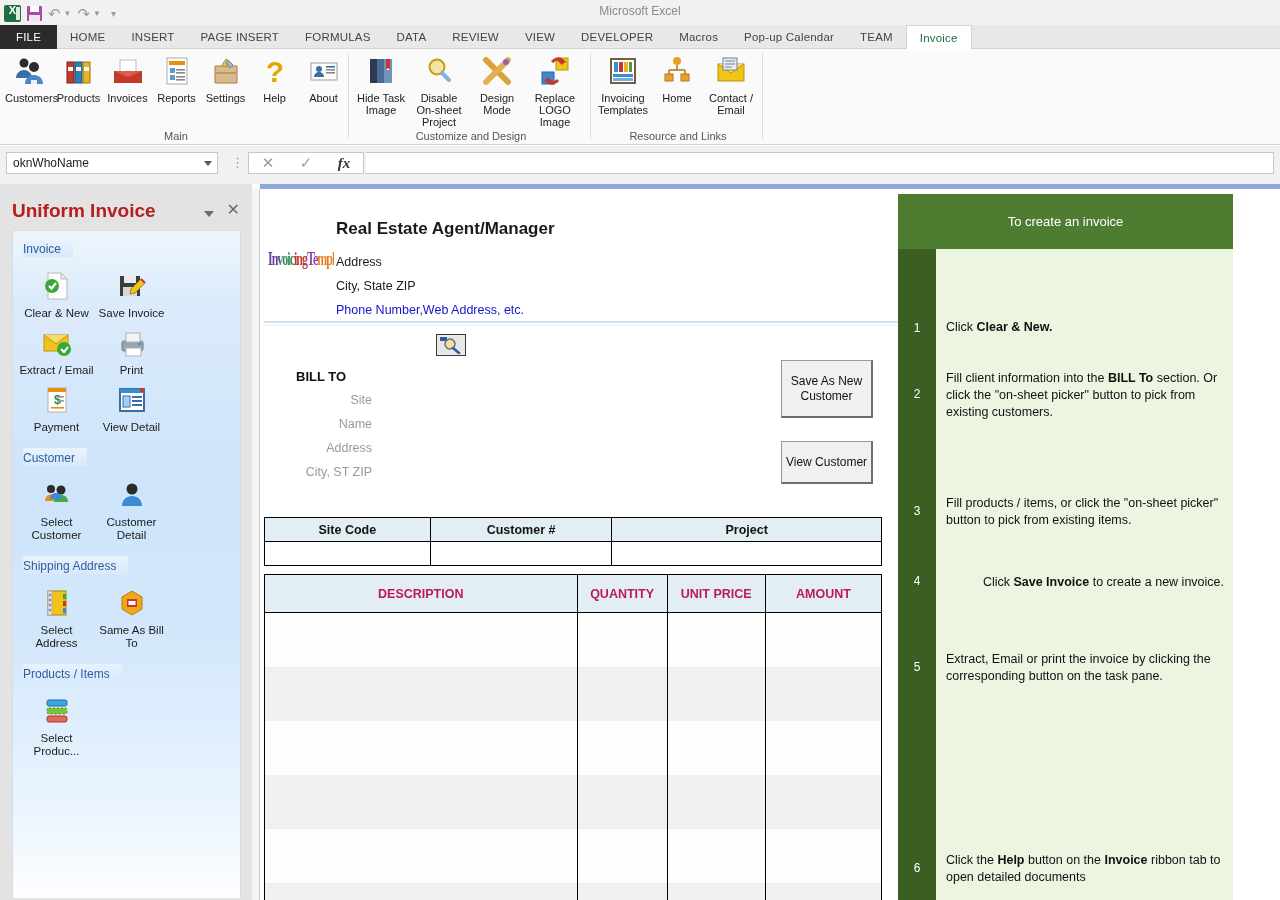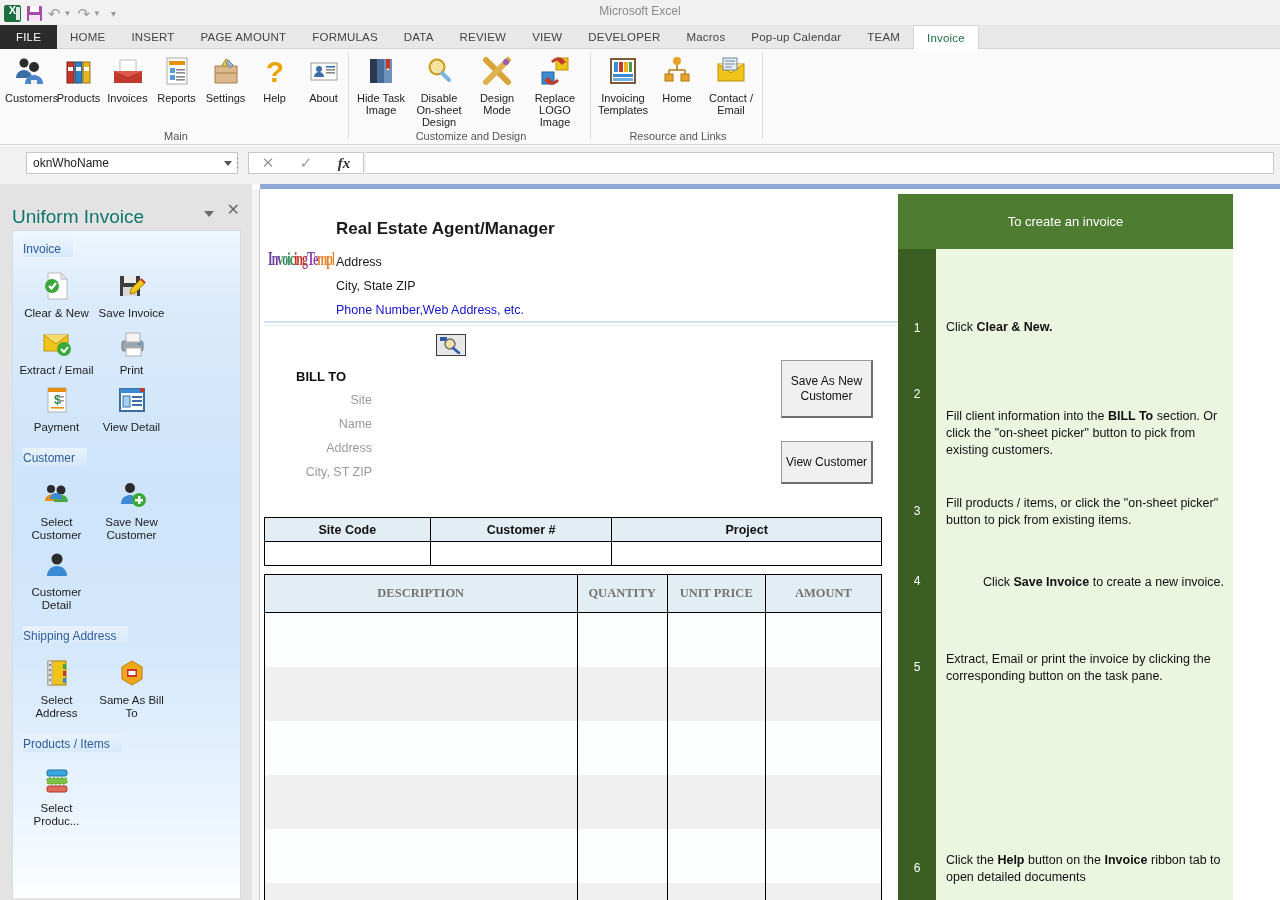--- a/index.html
+++ b/index.html
@@ -75,21 +75,21 @@
   .gname { position: absolute; bottom: 3px; width: 100%; text-align: center; font-size: 11px; color: #555; }
   .gsep { position: absolute; top: 4px; width: 1px; height: 86px; background: #dcdcdc; }
 
   
   .formulabar {
     position: absolute; left: 0; top: 146px; width: 1280px; height: 38px; background: #f1f1f1;
   }
   .namebox {
     position: absolute; left: 6px; top: 6px; width: 212px; height: 22px;
     background: #fff; border: 1px solid #c8c8c8; font-size: 12px; color: #222;
-    padding: 3px 18px 0 6px; white-space: nowrap; overflow: hidden; margin-left: 20px;
+    padding: 3px 18px 0 6px; white-space: nowrap; overflow: hidden;
   }
   .namebox-arrow {
     position: absolute; right: 5px; top: 8px; width: 0; height: 0;
     border-left: 4px solid transparent; border-right: 4px solid transparent; border-top: 5px solid #555;
   }
   .nb-dots { position: absolute; left: 231px; top: 9px; font-size: 13px; color: #999; letter-spacing:0; }
   .fbtns {
     position: absolute; left: 248px; top: 6px; height: 22px; display: flex;
     border: 1px solid #c8c8c8; background: #fff;
   }
@@ -99,22 +99,22 @@
     position: absolute; left: 366px; top: 6px; right: 6px; height: 22px;
     background: #fff; border: 1px solid #c8c8c8; border-left: none;
   }
 
   
   .taskpane {
     position: absolute; left: 0; top: 184px; width: 252px; height: 716px;
     background: #e3e3e3;
   }
   .tp-title {
-    position: absolute; left: 12px; top: 22px; font-size: 19px; color: #0f766e;
-    font-family: "Liberation Sans", sans-serif; font-weight: normal;
+    position: absolute; left: 12px; top: 16px; font-size: 19px; color: #b91c1c;
+    font-family: "Liberation Sans", sans-serif; font-weight: bold;
   }
   .tp-caret {
     position: absolute; right: 38px; top: 27px; width: 0; height: 0;
     border-left: 5px solid transparent; border-right: 5px solid transparent; border-top: 6px solid #6b6b6b;
   }
   .tp-close { position: absolute; right: 12px; top: 18px; font-size: 16px; color: #6b6b6b; line-height: 16px; }
   .tp-body {
     position: absolute; left: 12px; top: 46px; width: 229px; height: 668px;
     background: linear-gradient(to bottom, #eef6fd 0%, #dcebfb 10%, #cde4fb 38%, #d4e8fc 62%, #eaf4fe 86%, #fdfeff 100%);
     border: 1px solid #d3dde7; border-bottom: none;
@@ -188,21 +188,21 @@
   .tbl1 { position: absolute; left: 4px; top: 328px; width: 618px; border-collapse: collapse; }
   .tbl1 th {
     background: #e2eef3; border: 1px solid #000; font-size: 12.5px; font-weight: bold;
     color: #111; height: 24px; text-align: center;
   }
   .tbl1 td { border: 1px solid #000; height: 24px; background: #fff; }
 
   .tbl2 { position: absolute; left: 4px; top: 385px; width: 618px; border-collapse: collapse; }
   .tbl2 th {
     background: #e2eef3; border: 1px solid #000; font-size: 12.5px; font-weight: bold;
-    color: #737373; height: 38px; text-align: center; font-family: Liberation Serif, serif;
+    color: #be185d; height: 38px; text-align: center;
   }
   .tbl2 td { border-left: 1px solid #000; border-right: 1px solid #000; height: 54px; }
   .tbl2 tr.odd td { background: #fcfdfd; }
   .tbl2 tr.even td { background: #f0f0f0; }
 
   
   .instr { position: absolute; left: 638px; top: 0; width: 382px; height: 711px; background: #fff; }
   .instr-head {
     position: absolute; left: 0; top: 5px; width: 335px; height: 55px; background: #4e7d32;
     color: #fff; font-size: 13px; display: flex; align-items: center; justify-content: center;
@@ -233,21 +233,21 @@
         <span class="arrow-cap">▼</span>
       <span class="qat-more">▾</span>
     </div>
     <div class="title-text">Microsoft Excel</div>
   </div>
 
   <div class="tabstrip" id="tabstrip">
       <div class="tab file">FILE</div>
       <div class="tab">HOME</div>
       <div class="tab">INSERT</div>
-      <div class="tab">PAGE AMOUNT</div>
+      <div class="tab">PAGE INSERT</div>
       <div class="tab">FORMULAS</div>
       <div class="tab">DATA</div>
       <div class="tab">REVIEW</div>
       <div class="tab">VIEW</div>
       <div class="tab">DEVELOPER</div>
       <div class="tab">Macros</div>
       <div class="tab">Pop-up Calendar</div>
       <div class="tab">TEAM</div>
       <div class="tab active">Invoice</div>
     </div>
@@ -357,21 +357,21 @@
           </div>
           <div class="glabel">Hide Task Image</div>
         </div>
         <div class="rbtn wide">
           <div class="gico">
             <svg width="34" height="34" viewBox="0 0 34 34">
                 <circle cx="15" cy="13" r="7.5" fill="#f4e3a1" stroke="#c89b1a" stroke-width="2"></circle>
                 <path d="M20 19l7 7" stroke="#7fb3e0" stroke-width="4" stroke-linecap="round"></path>
               </svg>
           </div>
-          <div class="glabel">Disable On-sheet Design</div>
+          <div class="glabel">Disable On-sheet Project</div>
         </div>
         <div class="rbtn wide">
           <div class="gico">
             <svg width="34" height="34" viewBox="0 0 34 34">
                 <path d="M6 6l22 22" stroke="#d8a43a" stroke-width="6" stroke-linecap="round"></path>
                 <path d="M28 6L6 28" stroke="#e0b24d" stroke-width="6" stroke-linecap="round"></path>
                 <circle cx="26" cy="8" r="3" fill="#9b59b6"></circle>
               </svg>
           </div>
           <div class="glabel">Design Mode</div>
@@ -536,32 +536,20 @@
             <div class="ico">
               <svg width="32" height="32" viewBox="0 0 32 32">
                 <circle cx="10" cy="10" r="4" fill="#2b2b2b"></circle>
                 <path d="M4 22c0-4 3-6.5 6-6.5s6 2.5 6 6.5z" fill="#e8900d"></path>
                 <circle cx="20" cy="11" r="4.5" fill="#2b2b2b"></circle>
                 <path d="M13 23c0-4.5 3-7 7-7s7 2.5 7 7z" fill="#4aa84a"></path>
                 <path d="M9 20c0-4 3-6 6-6s6 2 6 6z" fill="#3a8ad4"></path>
               </svg>
             </div>
             <div class="lbl">Select Customer</div>
-          </div>
-          <div class="tp-item">
-            <div class="ico">
-              <svg width="32" height="32" viewBox="0 0 32 32">
-                <circle cx="14" cy="9" r="5" fill="#2b2b2b"></circle>
-                <path d="M5 25c0-5.5 4-9 9-9s9 3.5 9 9z" fill="#3a8ad4"></path>
-                <circle cx="23" cy="21" r="7" fill="#3aa93a"></circle>
-                <rect x="22" y="17" width="2.5" height="8" fill="#fff"></rect>
-                <rect x="19" y="20" width="8" height="2.5" fill="#fff"></rect>
-              </svg>
-            </div>
-            <div class="lbl">Save New Customer</div>
           </div>
           <div class="tp-item">
             <div class="ico">
               <svg width="32" height="32" viewBox="0 0 32 32">
                 <circle cx="16" cy="10" r="5.5" fill="#2b2b2b"></circle>
                 <path d="M6 27c0-6 4.5-10 10-10s10 4 10 10z" fill="#3a8ad4"></path>
               </svg>
             </div>
             <div class="lbl">Customer Detail</div>
           </div>
@@ -719,21 +707,21 @@
         <div class="instr-body">
           <div class="instr-wm-wrap">
             
           </div>
         </div>
         <div class="instr-rail"></div>
         <div id="steps">
             <div class="step-num" style="top: 132px;">1</div>
             <div class="step-txt" style="top: 130px;">Click <b>Clear &amp; New.</b></div>
             <div class="step-num" style="top: 198px;">2</div>
-            <div class="step-txt" style="top: 181px; margin-top: 38px;">Fill client information into the <b>BILL To</b> section. Or click the "on-sheet picker" button to pick from existing customers.</div>
+            <div class="step-txt" style="top: 181px;">Fill client information into the <b>BILL To</b> section. Or click the "on-sheet picker" button to pick from existing customers.</div>
             <div class="step-num" style="top: 315px;">3</div>
             <div class="step-txt" style="top: 306px;">Fill products / items, or click the "on-sheet picker" button to pick from existing items.</div>
             <div class="step-num" style="top: 385px;">4</div>
             <div class="step-txt" style="top: 385px; text-align: right;">Click <b>Save Invoice</b> to create a new invoice.</div>
             <div class="step-num" style="top: 471px;">5</div>
             <div class="step-txt" style="top: 462px;">Extract, Email or print the invoice by clicking the corresponding button on the task pane.</div>
             <div class="step-num" style="top: 672px;">6</div>
             <div class="step-txt" style="top: 663px;">Click the <b>Help</b> button on the <b>Invoice</b> ribbon tab to open detailed documents</div>
           </div>
       </div>

